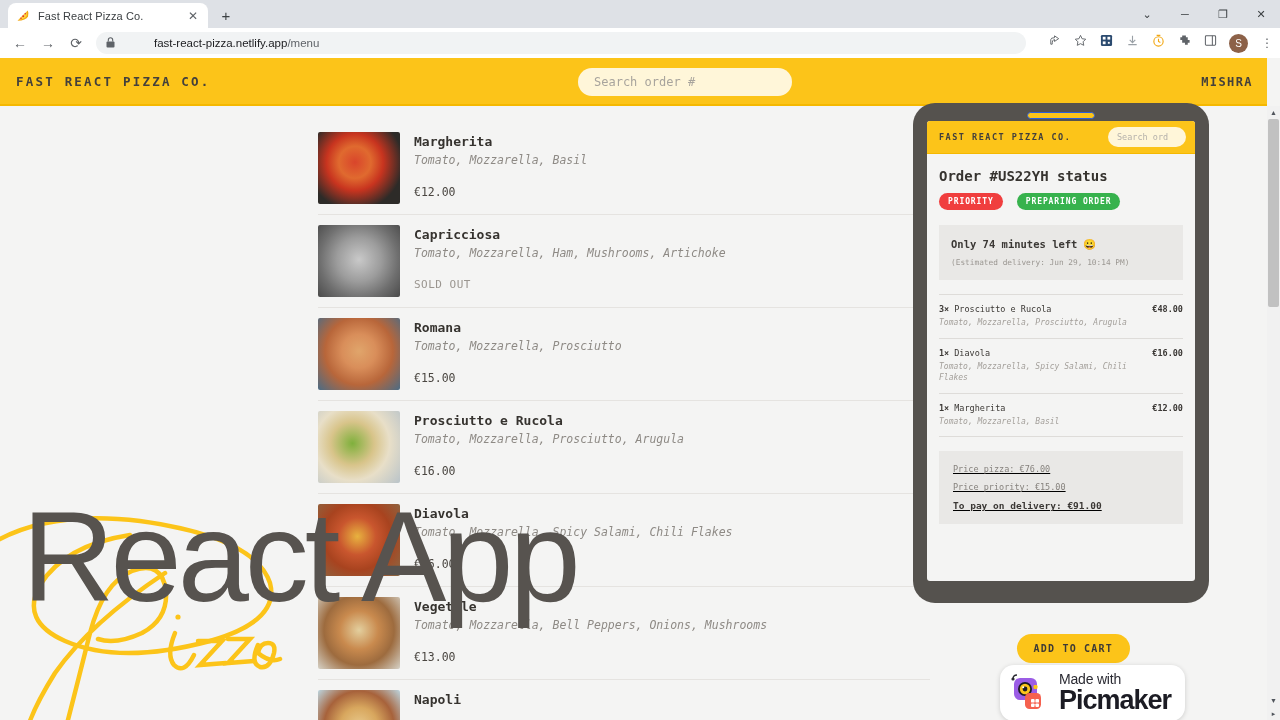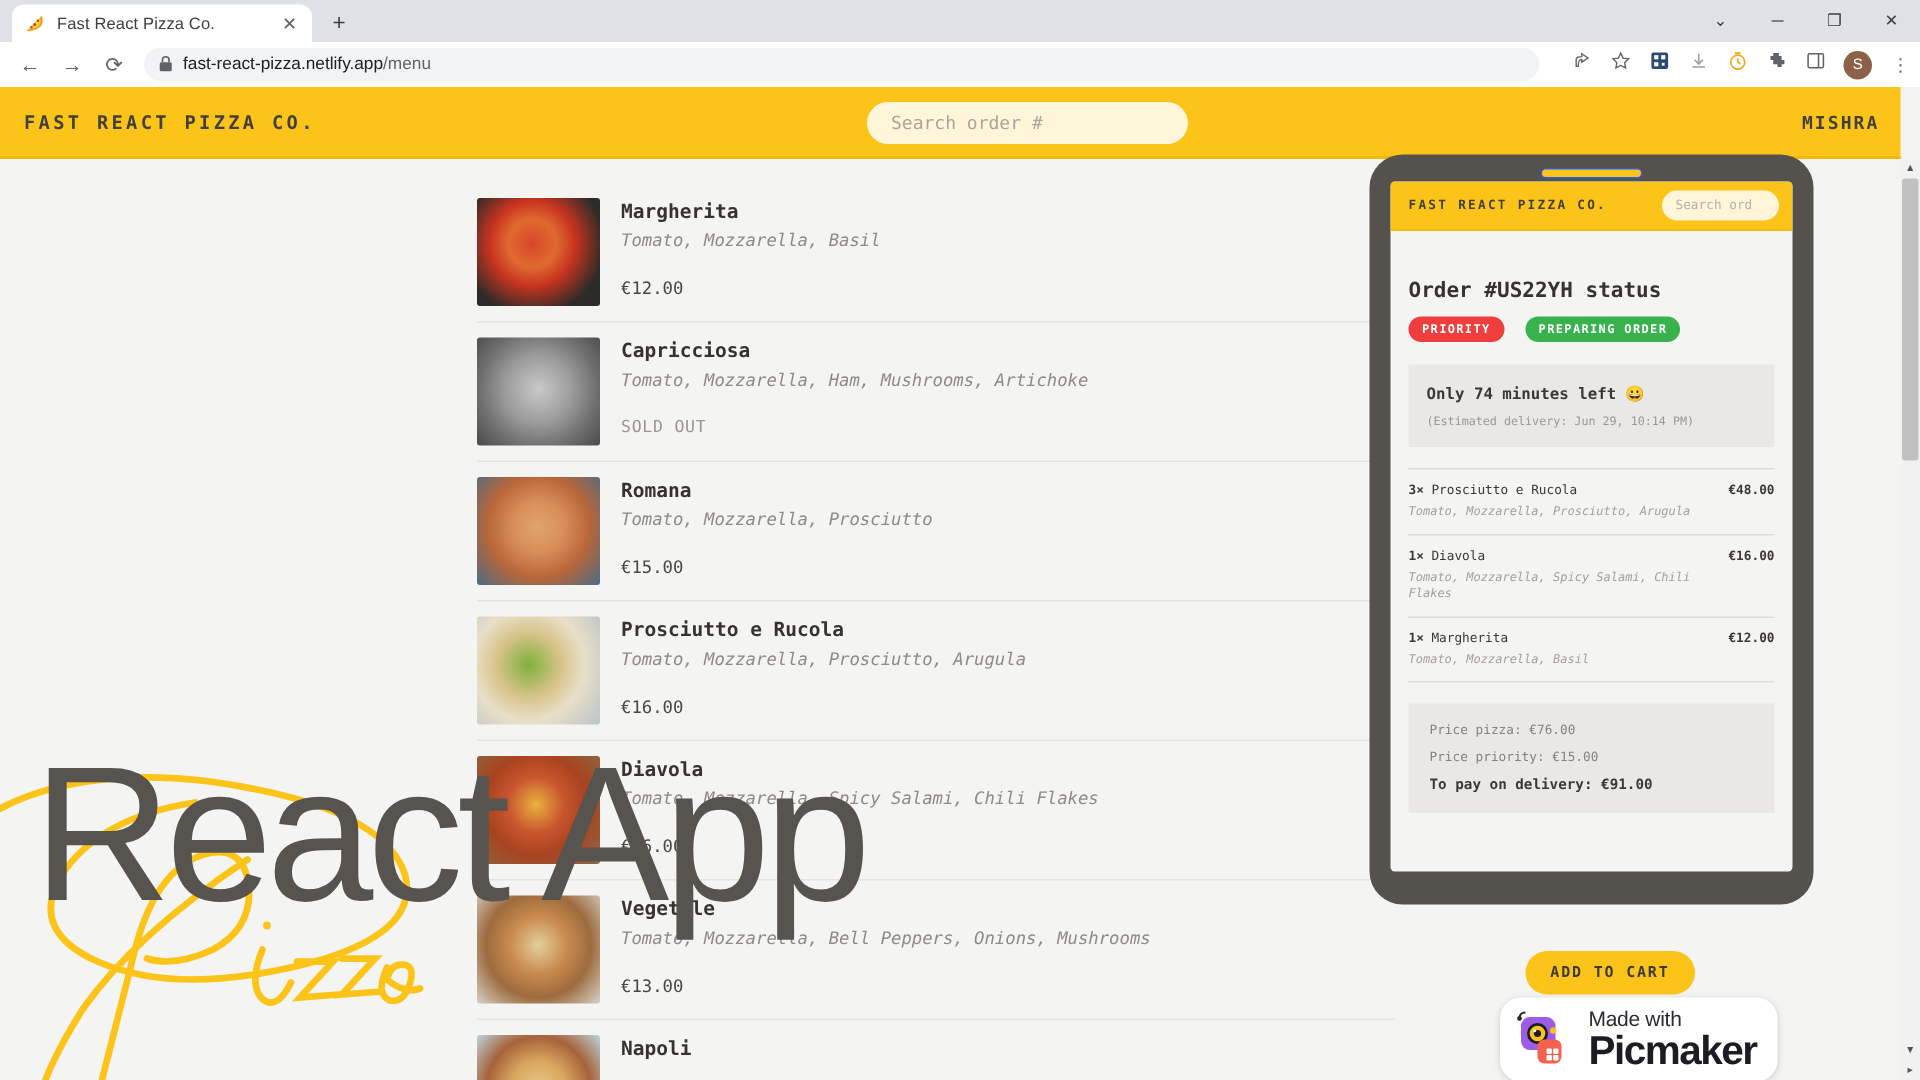--- a/index.html
+++ b/index.html
@@ -53,20 +53,21 @@
   }
   .nav-btn {
     width: 28px; height: 28px; flex: 0 0 28px; text-align: center;
     line-height: 28px; font-size: 14px; color: #5f6368;
   }
   #nav-back { margin-left: 6px; }
   #omnibox {
     flex: 1; height: 22px; background: #f1f3f4; border-radius: 11px;
     margin: 0 8px 0 6px; display: flex; align-items: center; padding: 0 10px;
     max-width: 930px;
+    gap: 32px;
   }
   #lock-icon { font-size: 9px; color: #5f6368; margin-right: 7px; }
   #omnibox-url { font-size: 11.5px; color: #202124; white-space: nowrap; }
   #omnibox-url .path { color: #5f6368; }
   #toolbar-icons { display: flex; align-items: center; margin-left: auto; }
   .tb-icon {
     width: 26px; height: 26px; text-align: center; line-height: 26px;
     font-size: 12px; color: #5f6368;
   }
   #profile-avatar {
@@ -214,21 +215,21 @@
     margin-left: 12px; font-family: "DejaVu Sans Mono", monospace;
     font-size: 8.5px; letter-spacing: 1.5px; font-weight: 700; color: #43403c;
   }
   #phone-search {
     margin-left: auto; margin-right: 9px; width: 78px; height: 20px;
     background: #fff6d9; border: none; border-radius: 20px;
     font-family: "DejaVu Sans Mono", monospace; font-size: 8.5px;
     color: #b5b1ab; padding: 0 9px;
   }
   #phone-search::placeholder { color: #b5b1ab; }
-  #phone-content { padding: 32px 12px 0 12px; }
+  #phone-content { padding: 14px 12px 0 12px; }
   #order-title {
     font-family: "DejaVu Sans Mono", monospace; font-size: 14px;
     font-weight: 700; color: #36332f; margin-bottom: 9px;
   }
   #order-badges { display: flex; gap: 14px; margin-bottom: 15px; }
   .badge {
     font-family: "DejaVu Sans Mono", monospace; font-size: 8px;
     font-weight: 700; letter-spacing: .9px; color: #fff;
     padding: 4px 9px; border-radius: 20px; text-transform: uppercase;
   }
@@ -258,21 +259,21 @@
   .order-item-price {
     font-family: "DejaVu Sans Mono", monospace; font-size: 8.5px;
     font-weight: 700; color: #3b3835;
   }
   .order-item-ing {
     font-family: "DejaVu Sans Mono", monospace; font-size: 8px;
     font-style: italic; color: #a39f9a; margin-top: 3px; line-height: 1.45;
     max-width: 190px;
   }
   #price-box {
-    background: #e9e8e6; padding: 13px 14px; margin-top: 14px;
+    background: #e9e8e6; padding: 13px 14px; margin-top: 14px; text-decoration: underline;
   }
   .price-line {
     font-family: "DejaVu Sans Mono", monospace; font-size: 8.5px;
     color: #86827d; margin-bottom: 8px;
   }
   #price-total {
     font-family: "DejaVu Sans Mono", monospace; font-size: 9.5px;
     font-weight: 700; color: #3b3835; margin-bottom: 0;
   }
 </style>

